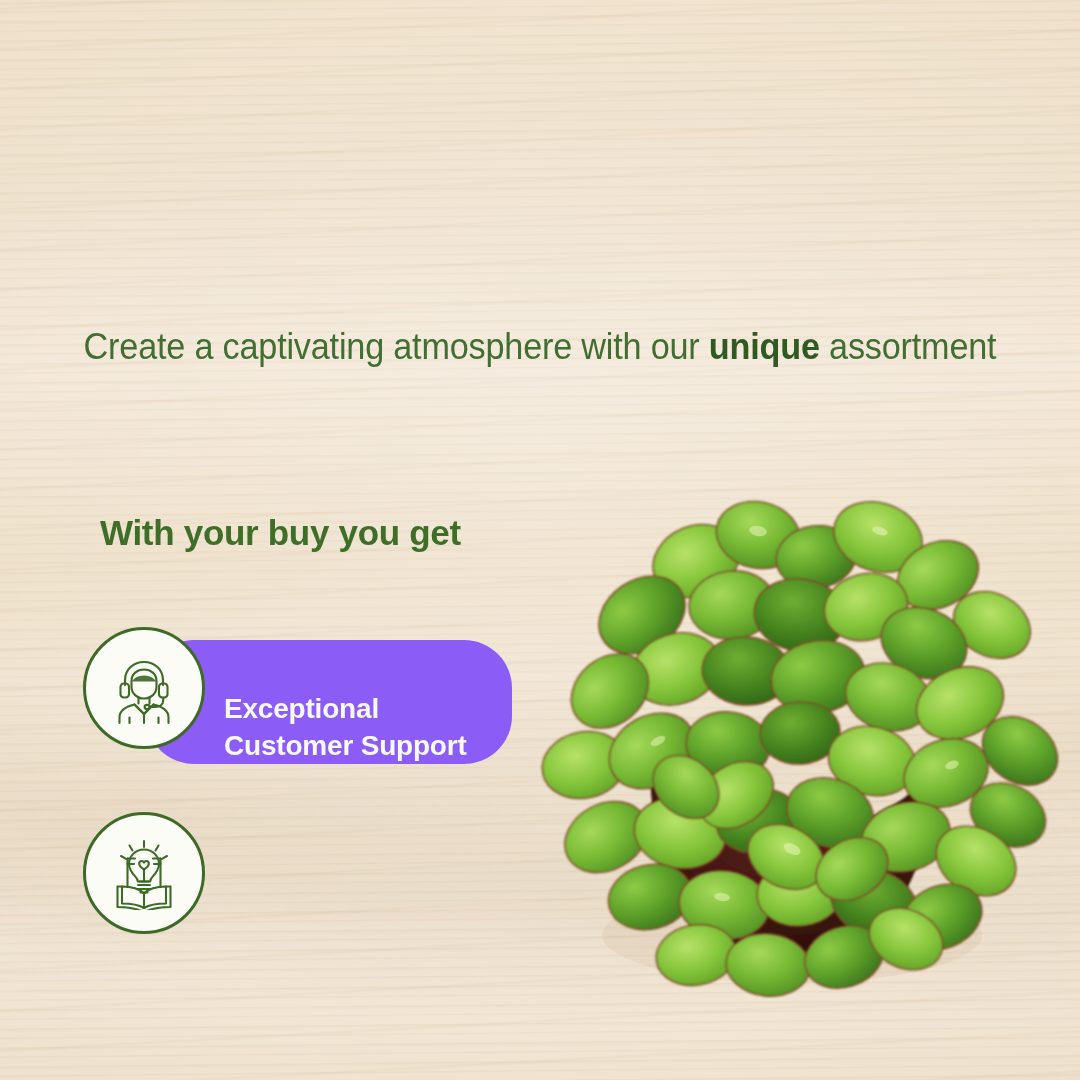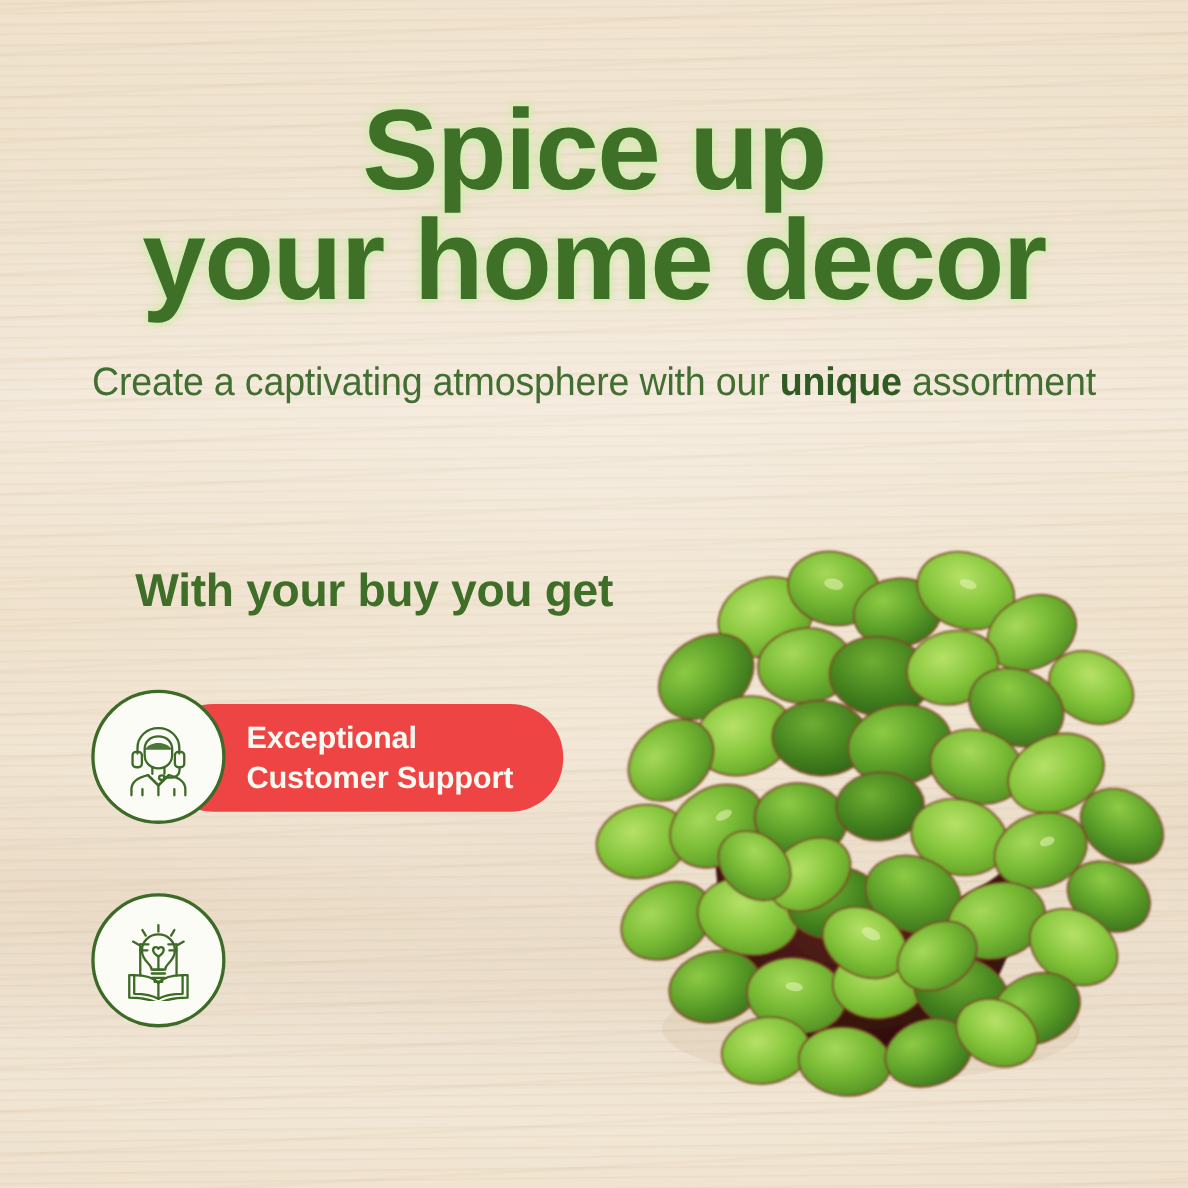--- a/index.html
+++ b/index.html
@@ -79,30 +79,29 @@
     color:#426e32;
     font-weight:400;
     letter-spacing:-.2px;
     transform:scaleX(.95);
   }
   .subtitle b{font-weight:800;color:#2f5a22;}
 
   
   .sec-head{
     position:absolute;left:100px;top:513px;
-    font-size:42px;font-weight:800;color:#3e6e27;
+    font-size:35px;font-weight:800;color:#3e6e27;
     letter-spacing:-.3px;
-    margin-left:23px;
   }
 
   
   .pill{
-    position:absolute;left:146px;width:366px;height:98px;
-    background:#ef4444;border-radius:48px;
-    display:flex;align-items:center;
+    position:absolute;left:146px;width:366px;height:124px;
+    background:#8b5cf6;border-radius:48px;
+    display:flex;align-items:flex-end;
   }
   .pill-1{top:640px;}
   .pill-2{top:825px;}
   .pill-text{
     margin-left:78px;
     color:#f7faf2;font-weight:800;font-size:28px;line-height:1.30;
     letter-spacing:-.2px;
     white-space:pre-line;
   }
   .icon-circle{
@@ -123,24 +122,20 @@
 <body>
 
 <div id="canvas">
 
   <div class="wood"></div>
   <div class="grain"></div>
   <div class="grain2"></div>
   <div class="grain-wave"></div>
   <div class="vignette"></div>
 
-  <div class="headline">
-    <span class="l1">Spice up</span>
-    <span class="l2">your home decor</span>
-  </div>
 
   <div class="subtitle">
     <span>Create a captivating atmosphere with our </span><b>unique</b><span> assortment</span>
   </div>
 
   <div class="sec-head">With your buy you get</div>
 
   <div class="pill pill-1">
     <div class="pill-text">Exceptional
 Customer Support</div>

